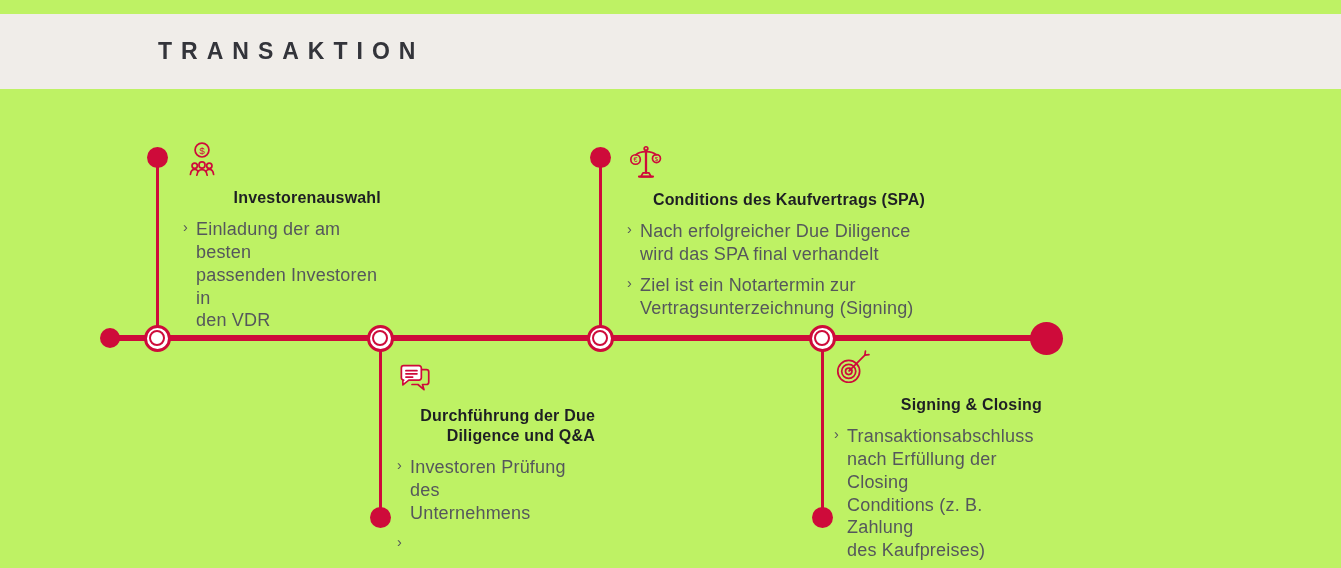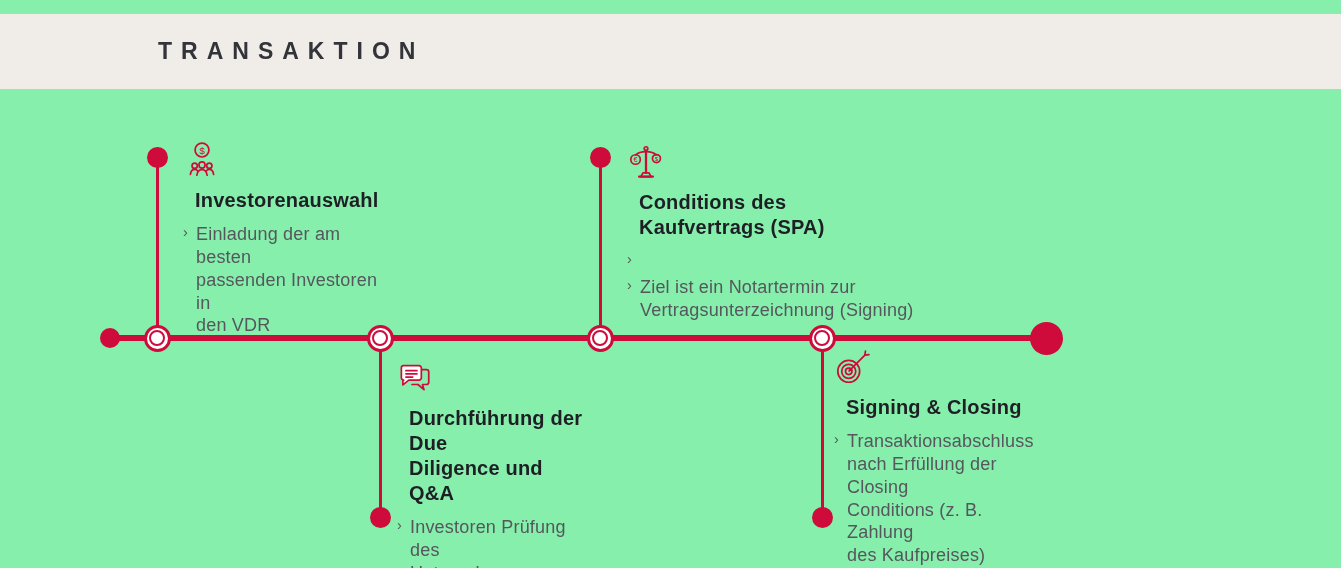--- a/index.html
+++ b/index.html
@@ -5,21 +5,21 @@
   :root{
     --accent:#CE0B3A;
     --band:#F0EDE9;
     --title:#33343A;
     --heading:#1E1F24;
     --body:#55575C;
   }
   *{box-sizing:border-box;}
   body{margin:0;background:#fff;}
   .canvas{
-    position:relative;width:1341px;height:568px;background:#86efac;overflow:hidden;
+    position:relative;width:1341px;height:568px;background:#bef264;overflow:hidden;
     font-family:"Liberation Sans", sans-serif;
   }
   .band{
     position:absolute;left:0;top:14px;width:100%;height:75px;
     background:var(--band);display:flex;align-items:center;
   }
   .band h1{
     margin:0 0 0 158px;font-size:23px;font-weight:700;letter-spacing:9px;
     color:var(--title);
   }
@@ -31,22 +31,22 @@
     border-radius:50%;background:#fff;display:flex;align-items:center;justify-content:center;
   }
   .ring::after{
     content:"";display:block;width:12px;height:12px;border:2.8px solid var(--accent);
     border-radius:50%;background:#fff;
   }
   .milestone{position:absolute;}
   .icon{display:block;width:38px;height:38px;color:var(--accent);margin-bottom:8px;}
   .icon svg{width:100%;height:100%;display:block;}
   .milestone h2{
-    margin:0 12px 10px;font-size:20px;line-height:1.25;font-weight:700;
-    color:var(--heading);letter-spacing:.2px;white-space:pre-line;
+    margin:0 2px 10px;font-size:16px;line-height:1.25;font-weight:700;
+    color:var(--heading);letter-spacing:.2px;white-space:pre-line;text-align:right;
   }
   .bullets{display:flex;flex-direction:column;gap:8px;}
   .bullet{display:flex;}
   .marker{flex:0 0 13px;width:13px;color:var(--body);font-size:14.5px;line-height:1.27;}
   .btext{white-space:pre-line;color:var(--body);font-size:18px;line-height:1.27;letter-spacing:.2px;}
 </style>
 </head>
 <body>
 
 <div class="canvas">
@@ -133,20 +133,22 @@
         <circle cx="9" cy="16.3" r="5"></circle>
         <text x="9" y="19" font-size="7.5" text-anchor="middle" fill="currentColor" stroke="none" font-family="inherit">€</text>
         <circle cx="31" cy="15.3" r="4.2"></circle>
         <text x="31" y="17.6" font-size="6.4" text-anchor="middle" fill="currentColor" stroke="none" font-family="inherit">$</text>
       </svg>
     </span>
     <h2>Conditions des Kaufvertrags (SPA)</h2>
     <div class="bullets">
       <div class="bullet">
         <span class="marker">›</span>
+        <span class="btext">Nach erfolgreicher Due Diligence
+wird das SPA final verhandelt</span>
       </div>
       <div class="bullet">
         <span class="marker">›</span>
         <span class="btext">Ziel ist ein Notartermin zur
 Vertragsunterzeichnung (Signing)</span>
       </div>
     </div>
   </div>
 
   <div class="milestone" style="left:834px;top:349px;width:210px;">

